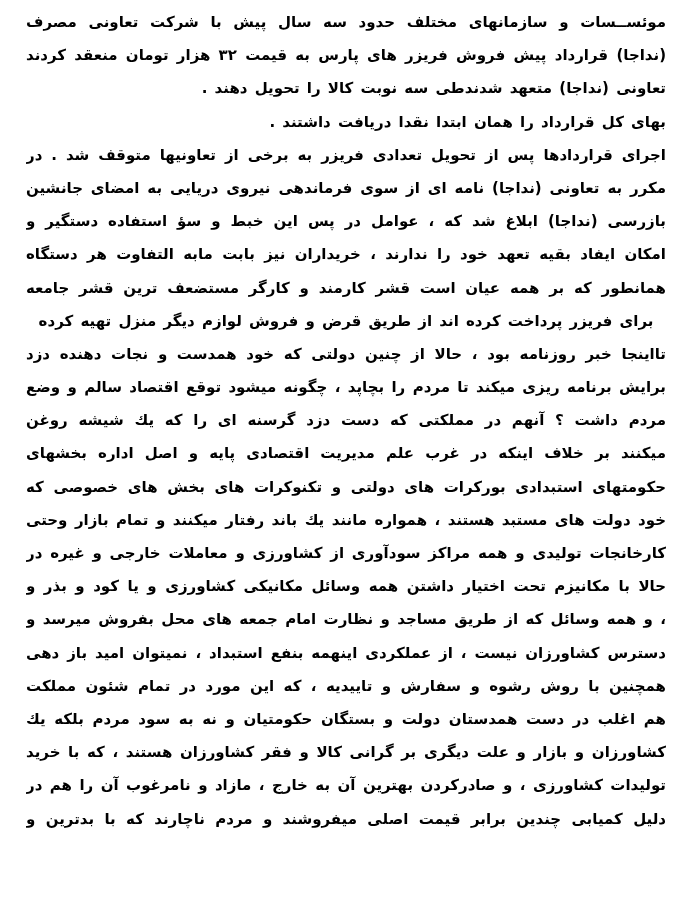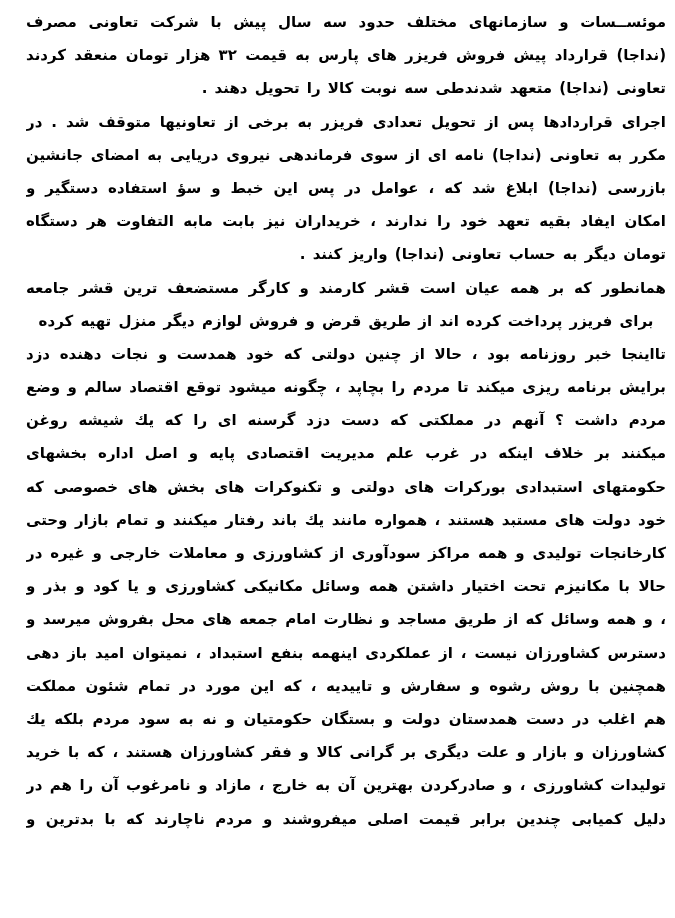--- a/index.html
+++ b/index.html
@@ -43,25 +43,25 @@
   }
 </style>
 </head>
 <body>
 
 <div class="page">
   <div class="text-block">
       <div class="line full">موئســسات و سازمانهای مختلف  حدود سه سال پیش با شرکت تعاونی مصرف  نیروی دریایی</div>
       <div class="line full">(نداجا) قرارداد پیش فروش فریزر های پارس به قیمت ۳۲ هزار  تومان منعقد کردند و مسئولان</div>
       <div class="line short">تعاونی (نداجا) متعهد شدندطی سه نوبت کالا را تحویل دهند .</div>
+      <div class="line short">بهای کل قرارداد را همان ابتدا نقدا دریافت داشتند .</div>
       <div class="line full">اجرای قراردادها پس از تحویل تعدادی فریزر به برخی از تعاونیها متوقف شد . در پی  مراجعات</div>
       <div class="line full">مکرر به تعاونی (نداجا) نامه ای از سوی فرماندهی نیروی دریایی به امضای جانشین ایشان توسط</div>
       <div class="line full">بازرسی (نداجا) ابلاغ شد که ،  عوامل در پس این خبط و سؤ استفاده  دستگیر و زندانی هستند و</div>
       <div class="line full">امکان ایفاد بقیه تعهد خود را ندارند ، خریداران نیز  بابت مابه التفاوت هر دستگاه باید ۲۲ هزار</div>
-      <div class="line short">تومان دیگر به حساب تعاونی (نداجا) واریز کنند .</div>
       <div class="line full">همانطور که بر همه عیان است قشر کارمند و کارگر مستضعف ترین قشر جامعه هستند و پولهایی که</div>
       <div class="line short">برای فریزر پرداخت کرده اند از طریق قرض و فروش لوازم دیگر منزل تهیه کرده اند .</div>
       <div class="line full">تااینجا خبر روزنامه بود ، حالا  از چنین دولتی که خود همدست  و نجات دهنده دزد است  و</div>
       <div class="line full">برایش برنامه ریزی میکند تا مردم را بچاپد ، چگونه میشود توقع اقتصاد سالم  و  وضع بهتر برای</div>
       <div class="line full">مردم داشت ؟ آنهم در مملکتی که دست دزد گرسنه ای را که یك شیشه روغن دزدیده قطع</div>
       <div class="line full">میکنند بر خلاف اینکه در غرب علم مدیریت اقتصادی  پایه و اصل اداره  بخشهای تولیدی است در</div>
       <div class="line full">حکومتهای استبدادی بورکرات های دولتی و تکنوکرات های بخش های خصوصی که عمدتاً بستگان</div>
       <div class="line full">خود دولت های مستبد هستند ، همواره مانند یك باند رفتار میکنند و تمام بازار وحتی  کوچکترین</div>
       <div class="line full">کارخانجات تولیدی و همه مراکز سودآوری از کشاورزی و معاملات خارجی و غیره در دست آنهاست</div>
       <div class="line full">حالا با مکانیزم تحت اختیار داشتن همه وسائل مکانیکی کشاورزی  و یا کود و بذر و سم شته زدگی</div>

